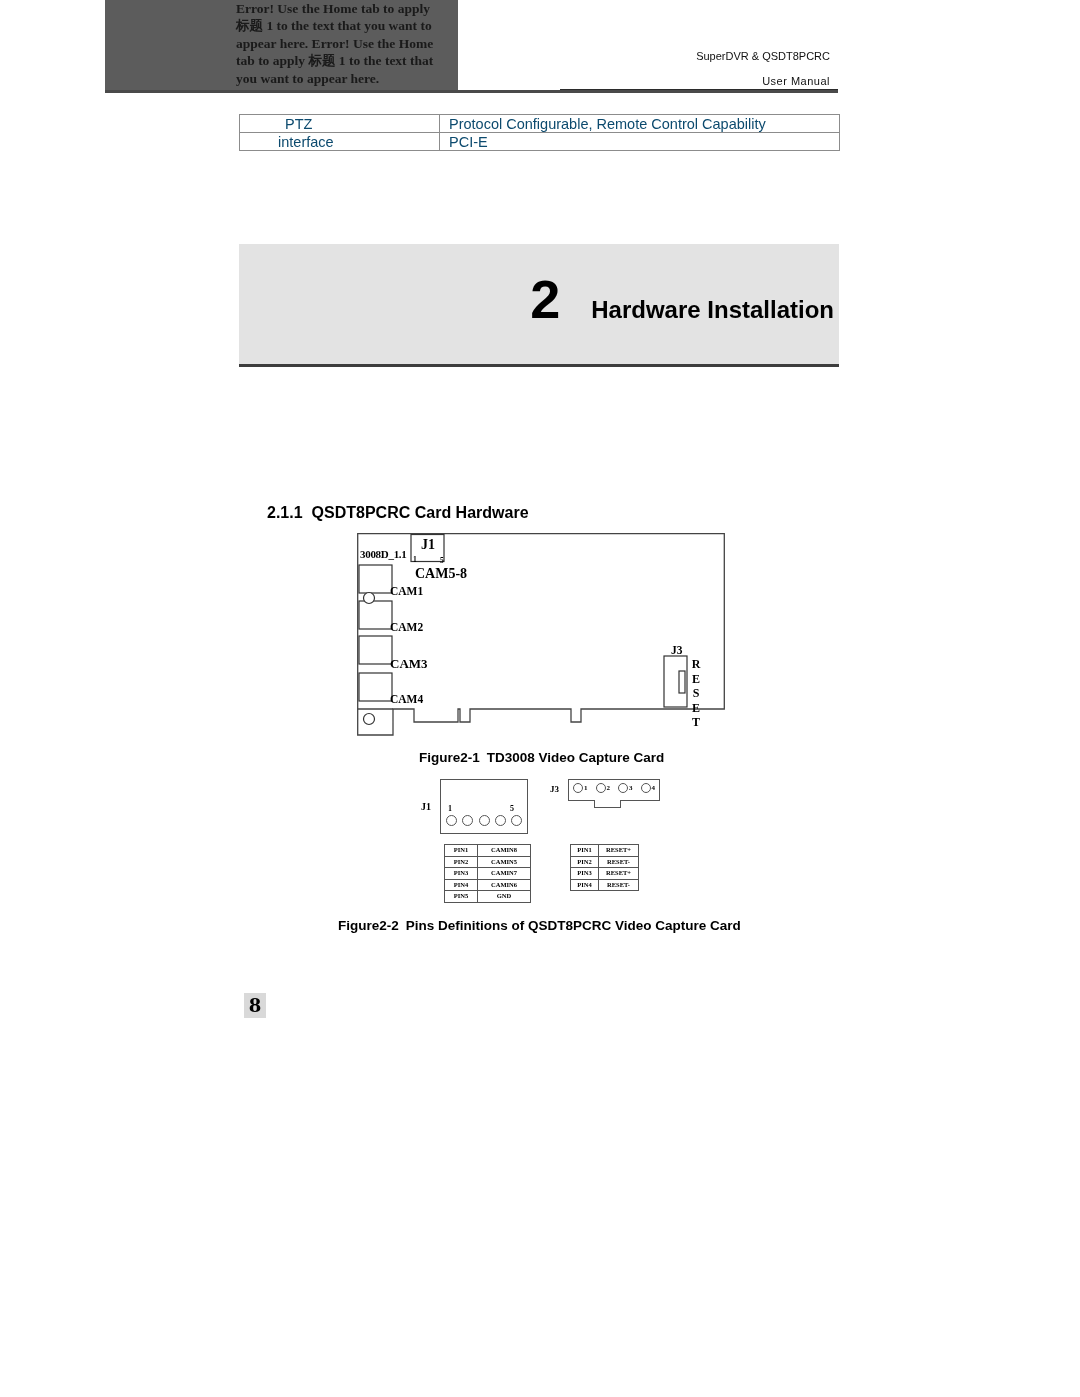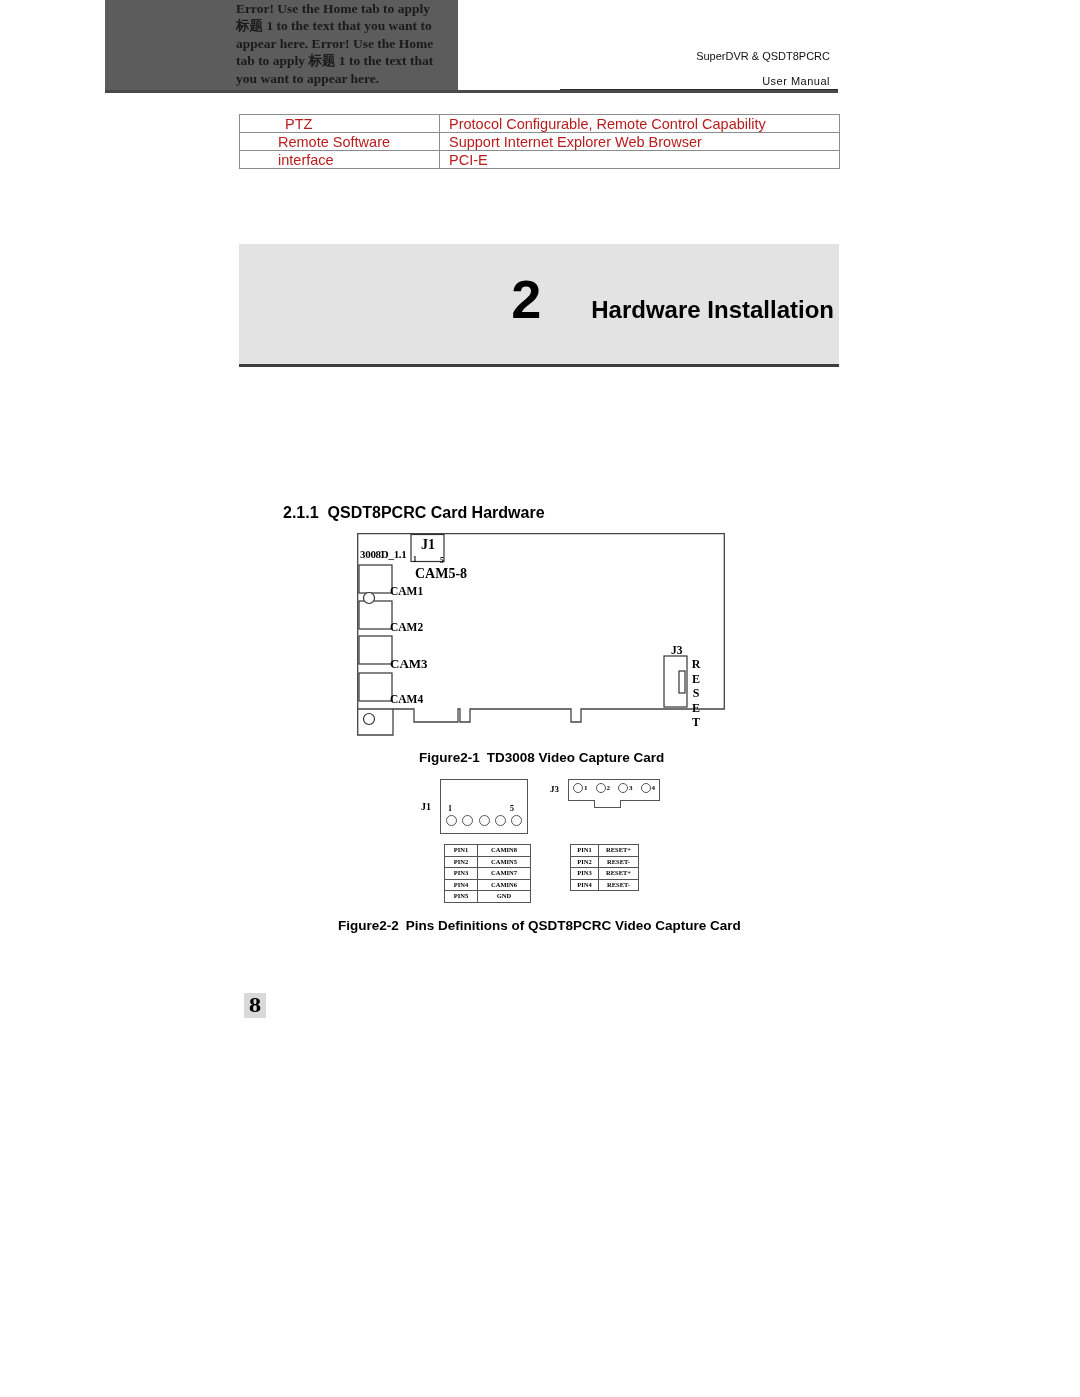--- a/index.html
+++ b/index.html
@@ -42,21 +42,21 @@
   .spec{
     position:absolute; left:239px; top:114px; width:600px;
     border-collapse:collapse;
     table-layout:fixed;
   }
   .spec td{
     border:1px solid #8c8c8c;
     height:18px;
     padding:0 0 0 8px;
     font-size:14.5px;
-    color:#b91c1c;
+    color:#0c4a6e;
     white-space:nowrap;
     vertical-align:middle;
   }
   .spec td.k{ width:200px; padding-left:38px; }
   .spec td.v{ width:400px; padding-left:9px; }
   .spec tr.r1 td.k{ padding-left:45px; }
 
   
   .chapter{
     position:absolute; left:239px; top:244px; width:600px; height:121px;
@@ -65,30 +65,30 @@
   .chapter-inner{
     position:absolute; left:0; right:0; top:28px;
     display:flex; align-items:baseline; justify-content:flex-end;
     padding-right:5px;
   }
   .chapter-num{
     font-size:54px; font-weight:bold; line-height:1;
     letter-spacing:-1px;
   }
   .chapter-title{
-    font-size:24px; font-weight:bold; margin-left:51px; letter-spacing:0px;
+    font-size:24px; font-weight:bold; margin-left:32px; letter-spacing:0px;
   }
   .chapter-rule{
     position:absolute; left:239px; top:364px; width:600px; height:3px;
     background:#3d3d3d;
   }
 
   
   .sec-head{
-    position:absolute; left:283px; top:504px;
+    position:absolute; left:267px; top:504px;
     font-size:16px; font-weight:bold; letter-spacing:0px;
   }
   .sec-head .num{ margin-right:9px; }
 
   
   .board-wrap{
     position:absolute; left:357px; top:533px; width:368px; height:203px;
   }
   .board-outline{
     position:absolute; left:0; top:0; width:368px; height:203px;
@@ -210,24 +210,20 @@
   <div class="l2">User  Manual</div>
 </div>
 <div class="hdr-rule2"></div>
 <div class="hdr-rule"></div>
 
 <table class="spec">
   <tbody>
     <tr class="r1">
       <td class="k">PTZ</td>
       <td class="v">Protocol Configurable, Remote Control Capability</td>
-    </tr>
-    <tr>
-      <td class="k">Remote Software</td>
-      <td class="v">Support Internet Explorer Web Browser</td>
     </tr>
     <tr>
       <td class="k">interface</td>
       <td class="v">PCI-E</td>
     </tr>
   </tbody>
 </table>
 
 <div class="chapter">
   <div class="chapter-inner">

